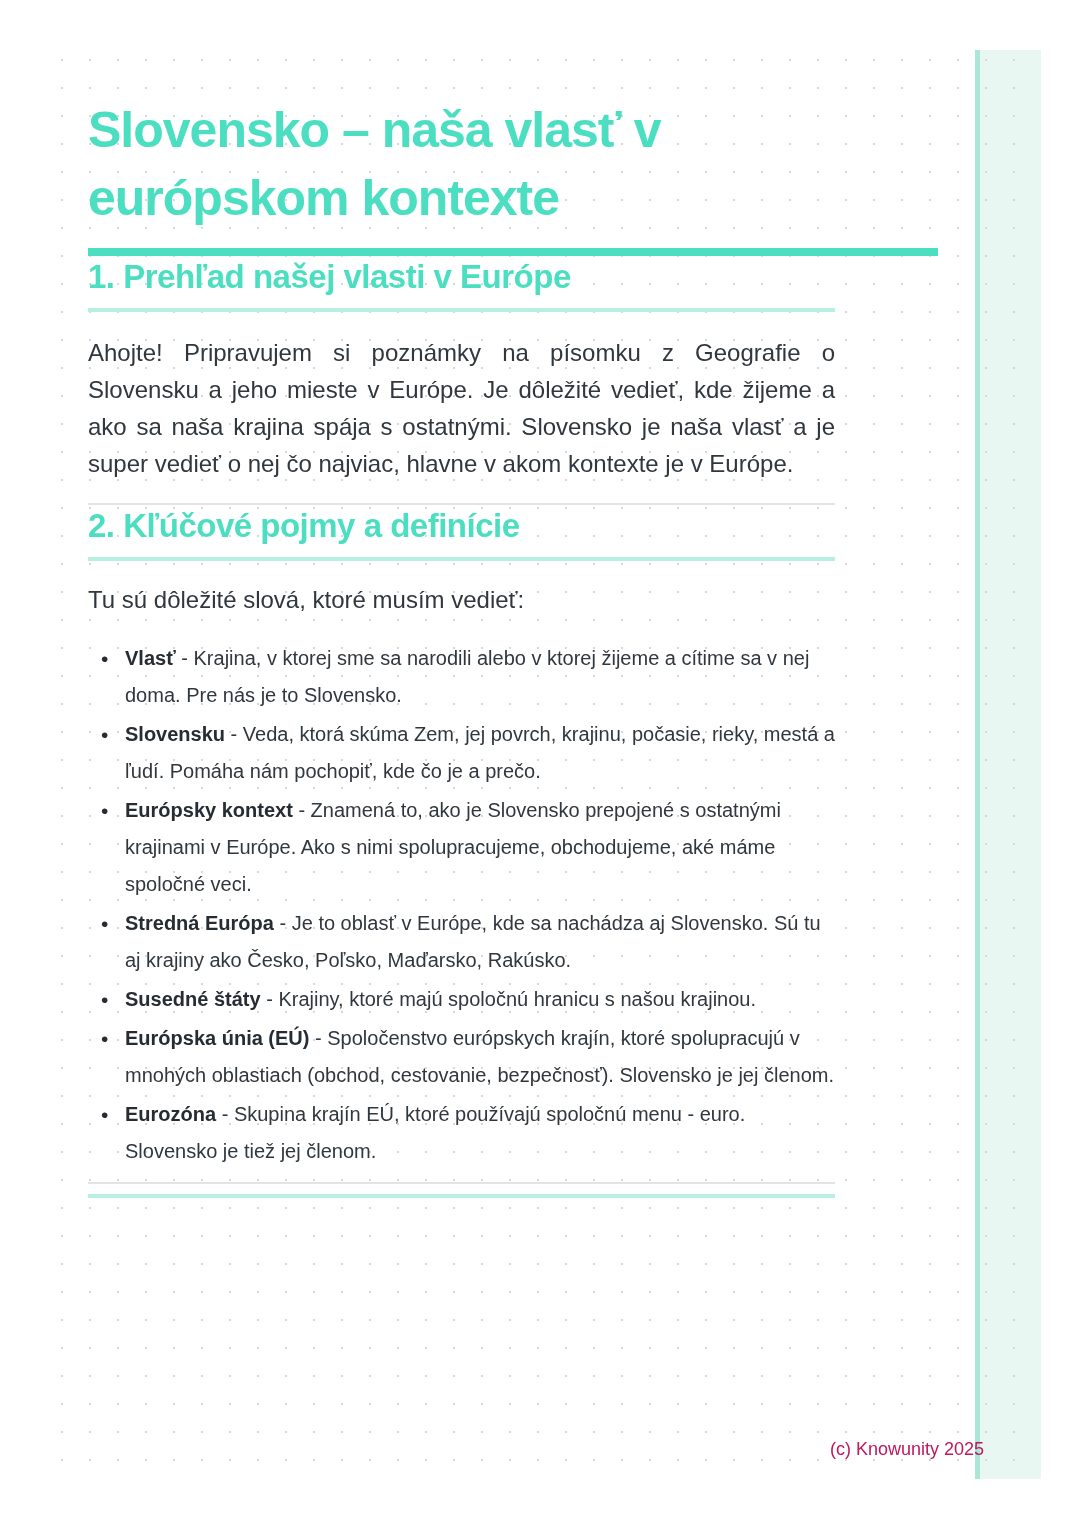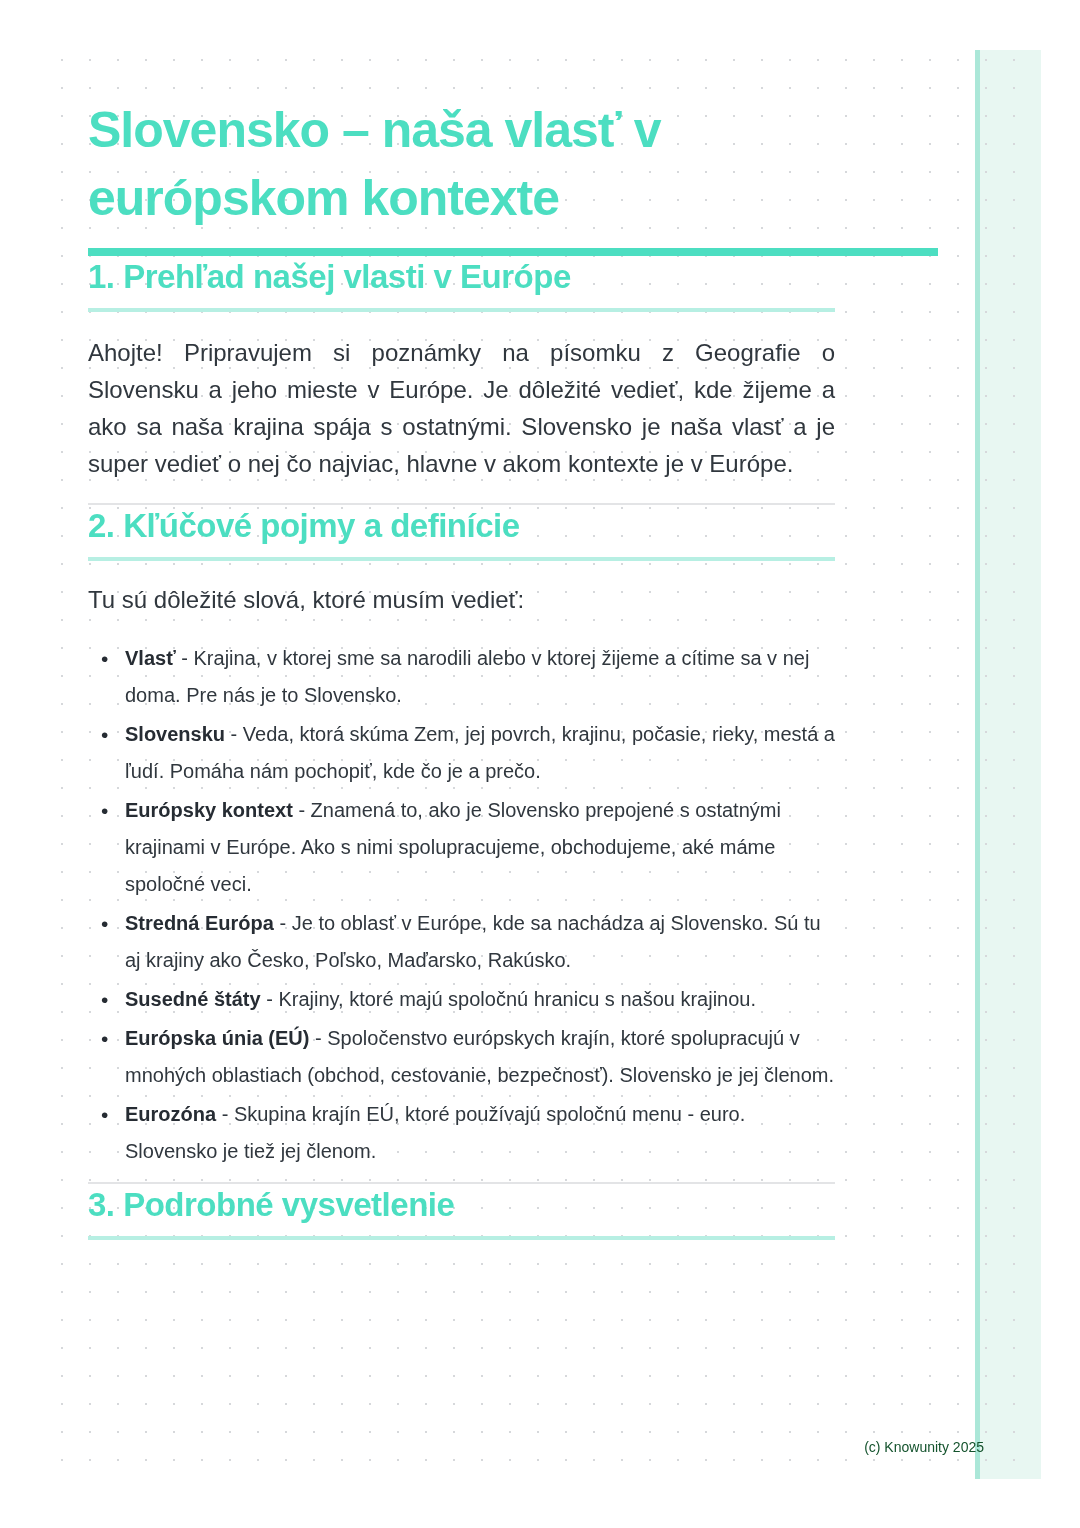--- a/index.html
+++ b/index.html
@@ -111,22 +111,22 @@
     left: 13px;
     top: 0;
     font-size: 21px;
     color: #262c33;
   }
   .term-name { font-weight: bold; color: #262c33; }
   .copyright {
     position: absolute;
     top: 1439px;
     right: 66px;
-    font-size: 14px;
-    color: #14532d;
+    font-size: 18px;
+    color: #be185d;
     z-index: 3;
   }
 </style>
 </head>
 <body>
 
 <div class="page">
 
   <div class="side-panel"></div>
   <div class="dot-grid"></div>
@@ -165,20 +165,19 @@
         <li>
       <span class="term-name">Európska únia (EÚ)</span><span> - </span><span>Spoločenstvo európskych krajín, ktoré spolupracujú v mnohých oblastiach (obchod, cestovanie, bezpečnosť). Slovensko je jej členom.</span>
     </li>
         <li>
       <span class="term-name">Eurozóna</span><span> - </span><span>Skupina krajín EÚ, ktoré používajú spoločnú menu - euro. Slovensko je tiež jej členom.</span>
     </li>
       </ul>
 
     <div class="hr-gray after-list"></div>
 
-    <h2 class="section-heading mt-s3">3. Podrobné vysvetlenie</h2>
     <div class="hr-teal"></div>
 
   </div>
 
   <div class="copyright">(c) Knowunity 2025</div>
 
 </div>
 
 </body></html>

